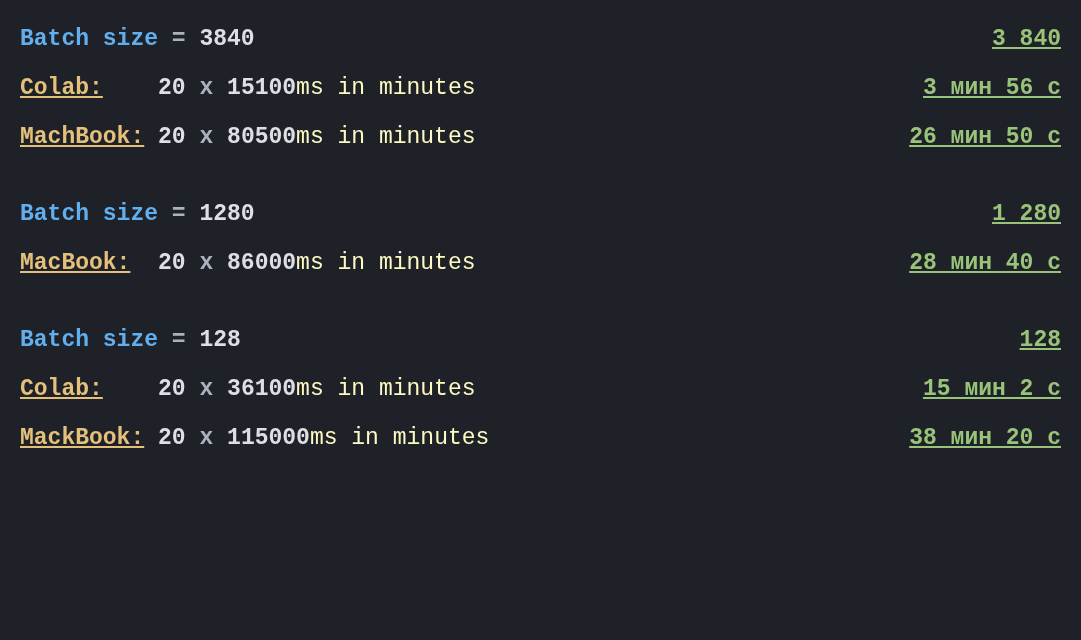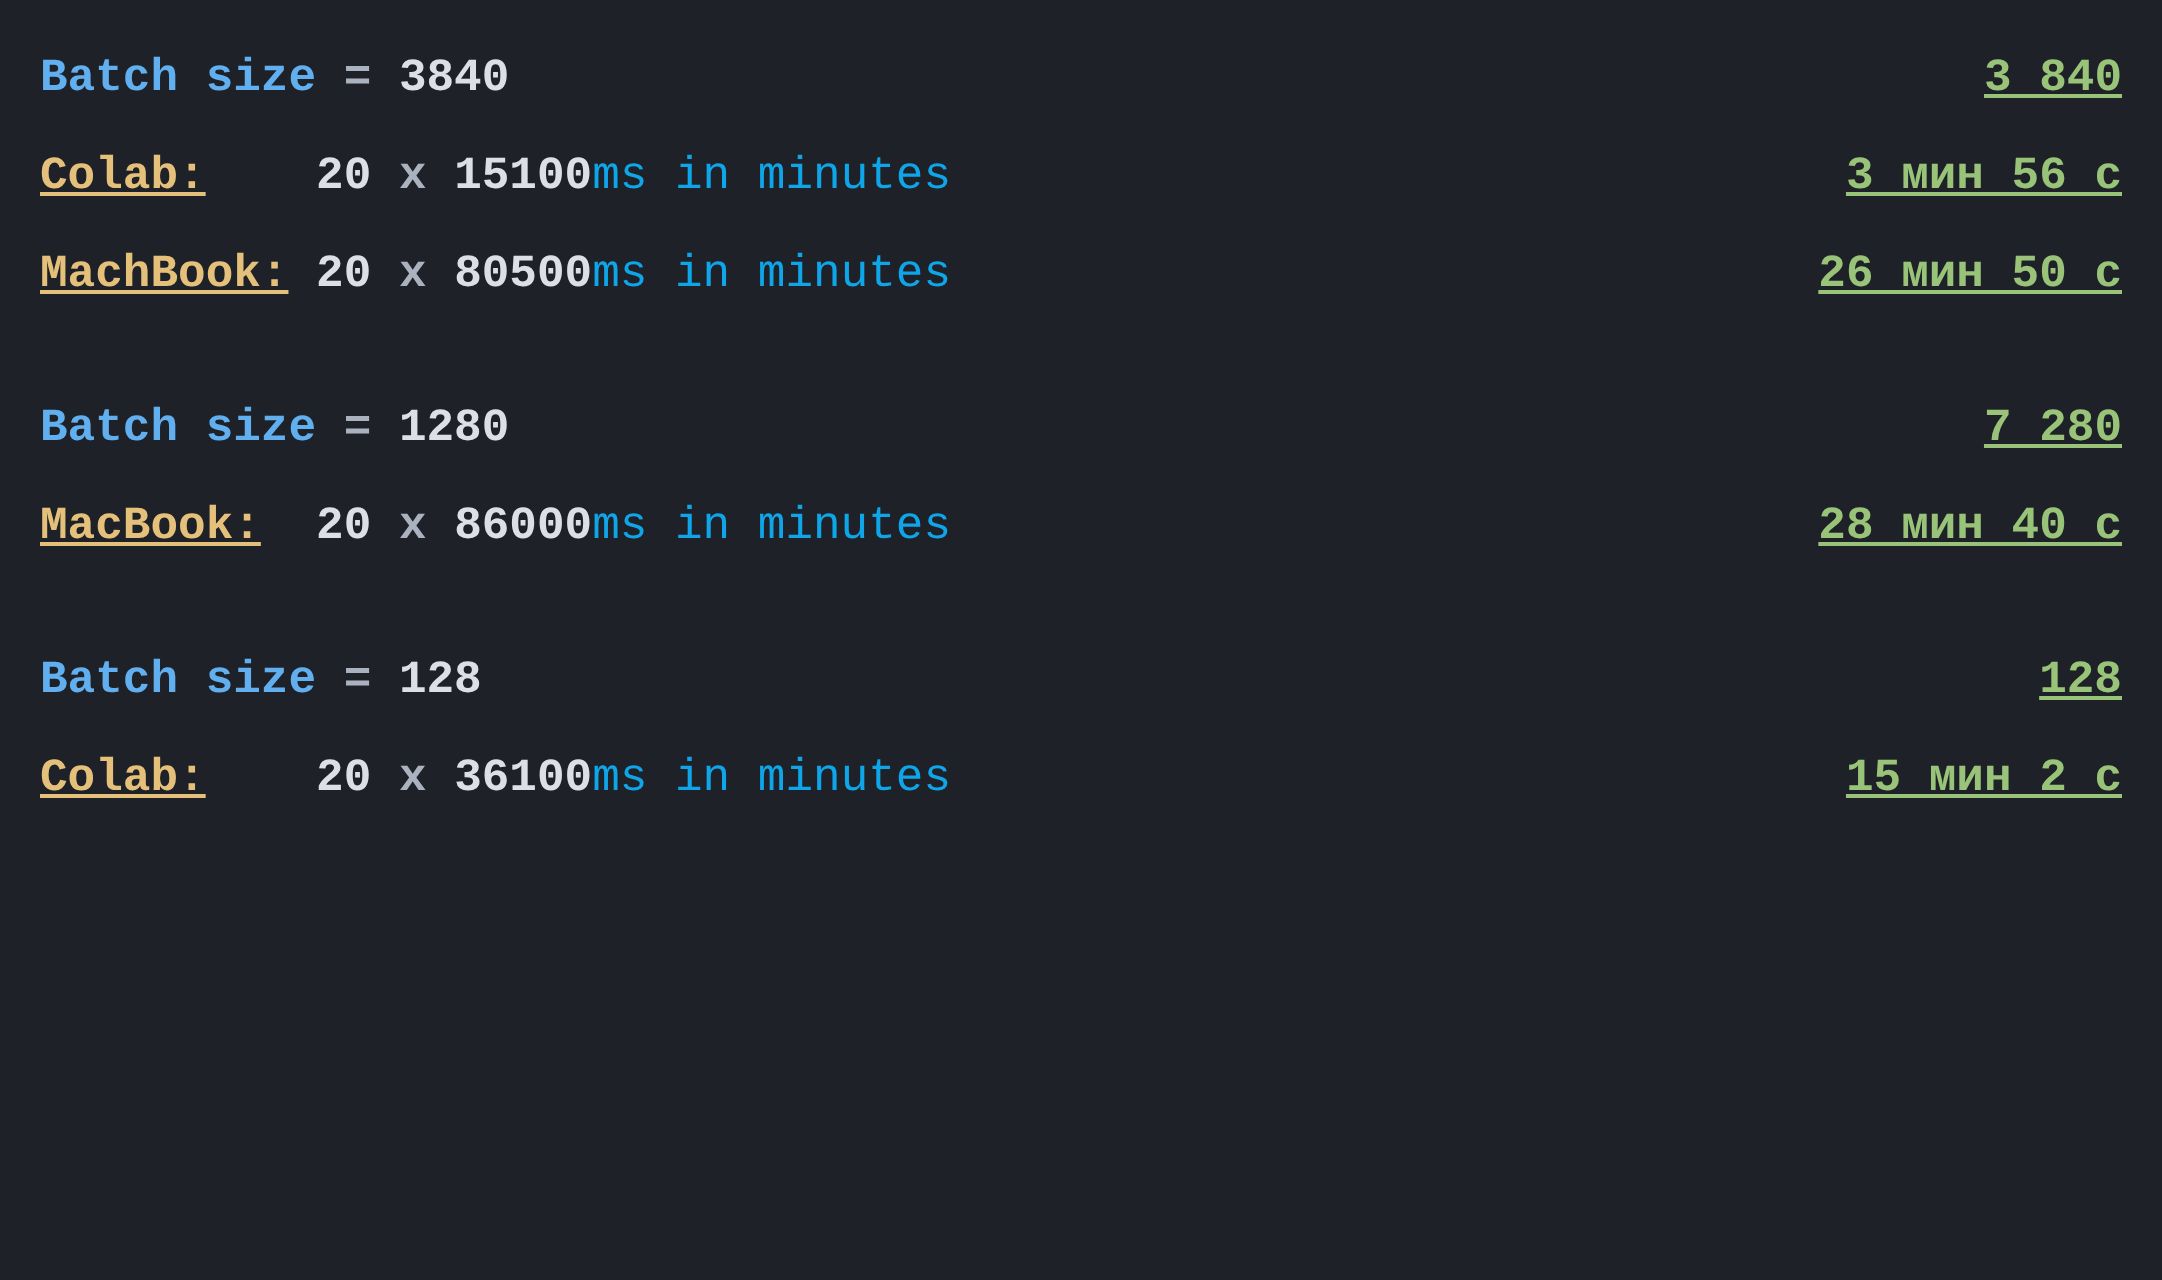--- a/index.html
+++ b/index.html
@@ -40,21 +40,21 @@
     display: inline-block;
   }
   .right {
     display: inline-block;
     text-align: right;
   }
   .kw    { color: #61afef; font-weight: 600; }  
   .label { color: #e5c07b; font-weight: 600; text-decoration: underline; }  
   .eq    { color: #abb2bf; font-weight: 600; }  
   .val   { color: #dcdfe4; font-weight: 700; }  
-  .unit  { color: #0ea5e9; font-weight: 500; }  
+  .unit  { color: #fef9c3; font-weight: 500; }  
   .res   { color: #98c379; font-weight: 600; text-decoration: underline; }  
   .op    { color: #abb2bf; font-weight: 600; }  
 </style>
 </head>
 <body>
 
 <div class="container">
 
   <div class="group">
     <div class="line">
@@ -67,32 +67,36 @@
     </div>
     <div class="line">
       <span class="left"><span class="label">MachBook:</span><span class="eq"> </span><span class="val">20</span><span class="op"> x </span><span class="val">80500</span><span class="unit">ms</span><span class="unit"> in minutes</span></span>
       <span class="right res">26 мин 50 с</span>
     </div>
   </div>
 
   <div class="group">
     <div class="line">
       <span class="left"><span class="kw">Batch size</span><span class="eq"> = </span><span class="val">1280</span></span>
-      <span class="right res">7 280</span>
+      <span class="right res">1 280</span>
     </div>
     <div class="line">
       <span class="left"><span class="label">MacBook:</span><span class="eq">  </span><span class="val">20</span><span class="op"> x </span><span class="val">86000</span><span class="unit">ms</span><span class="unit"> in minutes</span></span>
       <span class="right res">28 мин 40 с</span>
     </div>
   </div>
 
   <div class="group">
     <div class="line">
       <span class="left"><span class="kw">Batch size</span><span class="eq"> = </span><span class="val">128</span></span>
       <span class="right res">128</span>
     </div>
     <div class="line">
       <span class="left"><span class="label">Colab:</span><span class="eq">    </span><span class="val">20</span><span class="op"> x </span><span class="val">36100</span><span class="unit">ms</span><span class="unit"> in minutes</span></span>
       <span class="right res">15 мин 2 с</span>
     </div>
+    <div class="line">
+      <span class="left"><span class="label">MackBook:</span><span class="eq"> </span><span class="val">20</span><span class="op"> x </span><span class="val">115000</span><span class="unit">ms</span><span class="unit"> in minutes</span></span>
+      <span class="right res">38 мин 20 с</span>
+    </div>
   </div>
 
 </div>
 
 </body></html>

